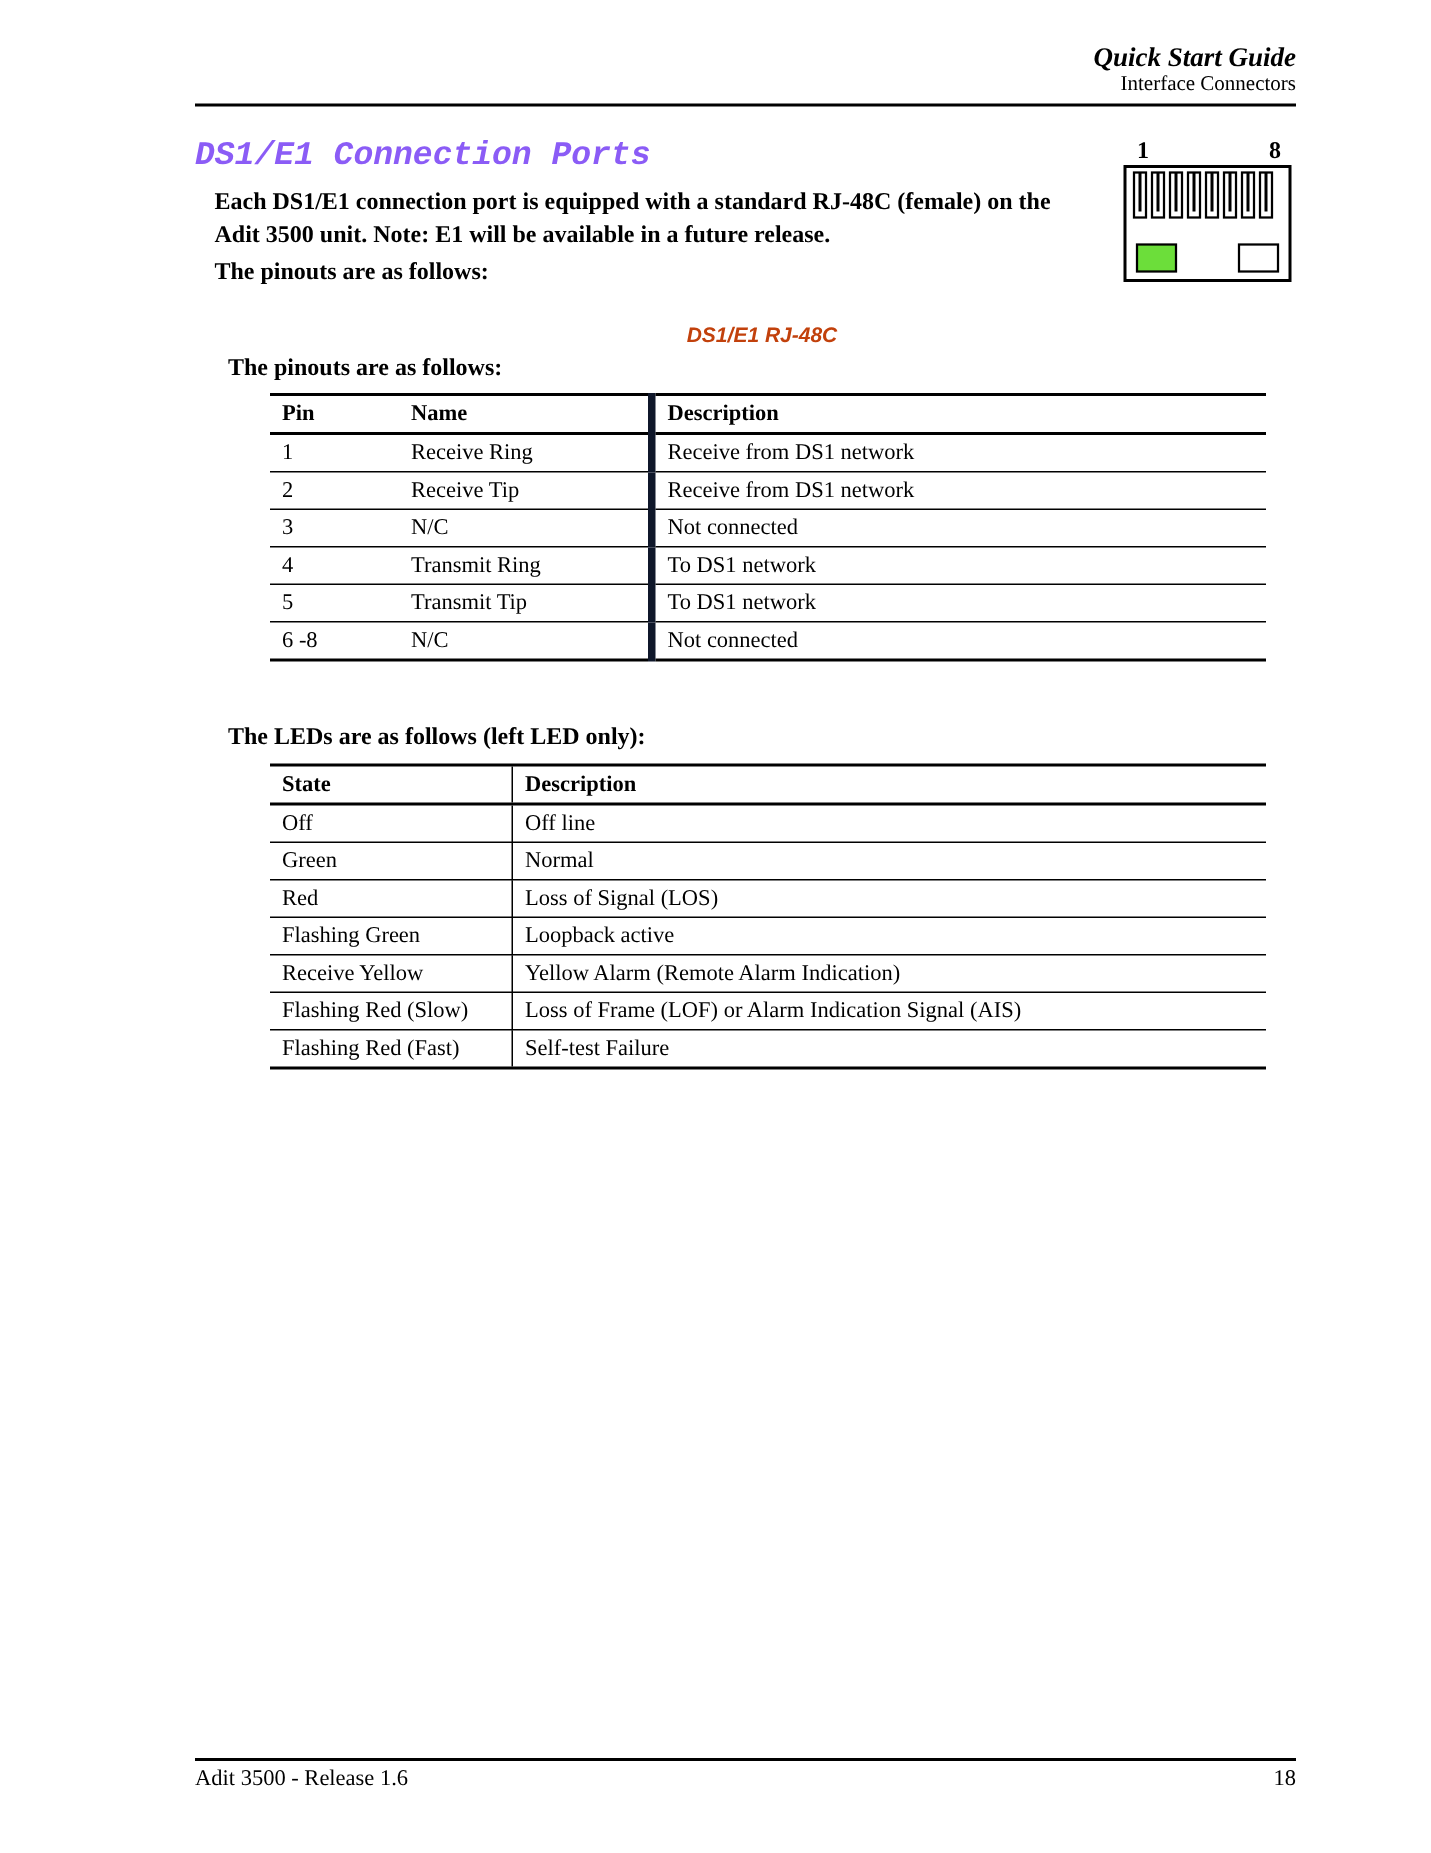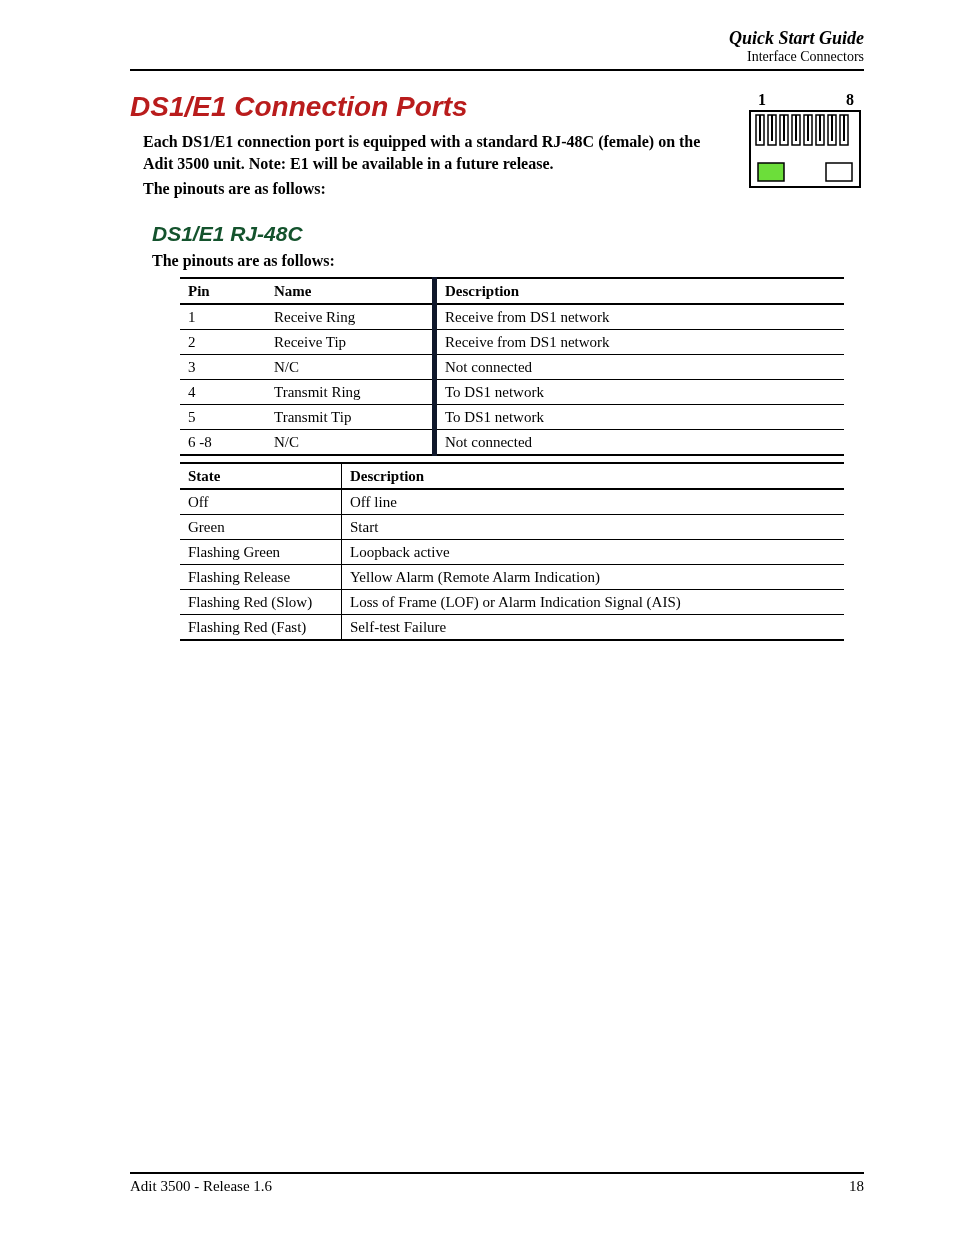--- a/index.html
+++ b/index.html
@@ -31,34 +31,35 @@
   }
   .header-sub {
     font-size: 14px;
   }
   .header-rule {
     border: none;
     border-top: 2px solid #000;
     margin: 4px 0 20px 0;
   }
   .section-heading {
-    font-family: Liberation Sans, sans-serif;
+    font-family: Liberation Mono, monospace;
     font-weight: bold;
     font-style: italic;
-    color: #b91c1c;
-    font-size: 28px;
+    color: #8b5cf6;
+    font-size: 22px;
     margin: 0 0 8px 0;
   }
   .subsection-heading {
     font-family: Arial, Helvetica, sans-serif;
     font-weight: bold;
     font-style: italic;
-    color: #14532d;
-    font-size: 21px;
+    color: #c2410c;
+    font-size: 14px;
     margin: 18px 0 4px 22px;
+    text-align: center;
   }
   .body-text {
     font-size: 16px;
     margin: 4px 13px;
     line-height: 1.35;
     font-weight: bold;
   }
   .indent1 { margin-left: 22px; }
   .flex-row { display: flex; align-items: flex-start; gap: 16px; }
   .intro-text { flex: 1; }
@@ -203,43 +204,48 @@
           <td>To DS1 network</td>
         </tr>
         <tr>
           <td>6 -8</td>
           <td class="name-col-border">N/C</td>
           <td>Not connected</td>
         </tr>
       </tbody>
   </table>
 
+  <p class="body-text indent1" style="margin-top:40px;">The LEDs are as follows (left LED only):</p>
 
   <table class="led-table">
     <thead>
       <tr>
         <th class="state-col state-col-border">State</th>
         <th>Description</th>
       </tr>
     </thead>
     <tbody id="led-table-body">
         <tr>
           <td class="state-col-border">Off</td>
           <td>Off line</td>
         </tr>
         <tr>
           <td class="state-col-border">Green</td>
-          <td>Start</td>
+          <td>Normal</td>
+        </tr>
+        <tr>
+          <td class="state-col-border">Red</td>
+          <td>Loss of Signal (LOS)</td>
         </tr>
         <tr>
           <td class="state-col-border">Flashing Green</td>
           <td>Loopback active</td>
         </tr>
         <tr>
-          <td class="state-col-border">Flashing Release</td>
+          <td class="state-col-border">Receive Yellow</td>
           <td>Yellow Alarm (Remote Alarm Indication)</td>
         </tr>
         <tr>
           <td class="state-col-border">Flashing Red (Slow)</td>
           <td>Loss of Frame (LOF) or Alarm Indication Signal (AIS)</td>
         </tr>
         <tr>
           <td class="state-col-border">Flashing Red (Fast)</td>
           <td>Self-test Failure</td>
         </tr>

